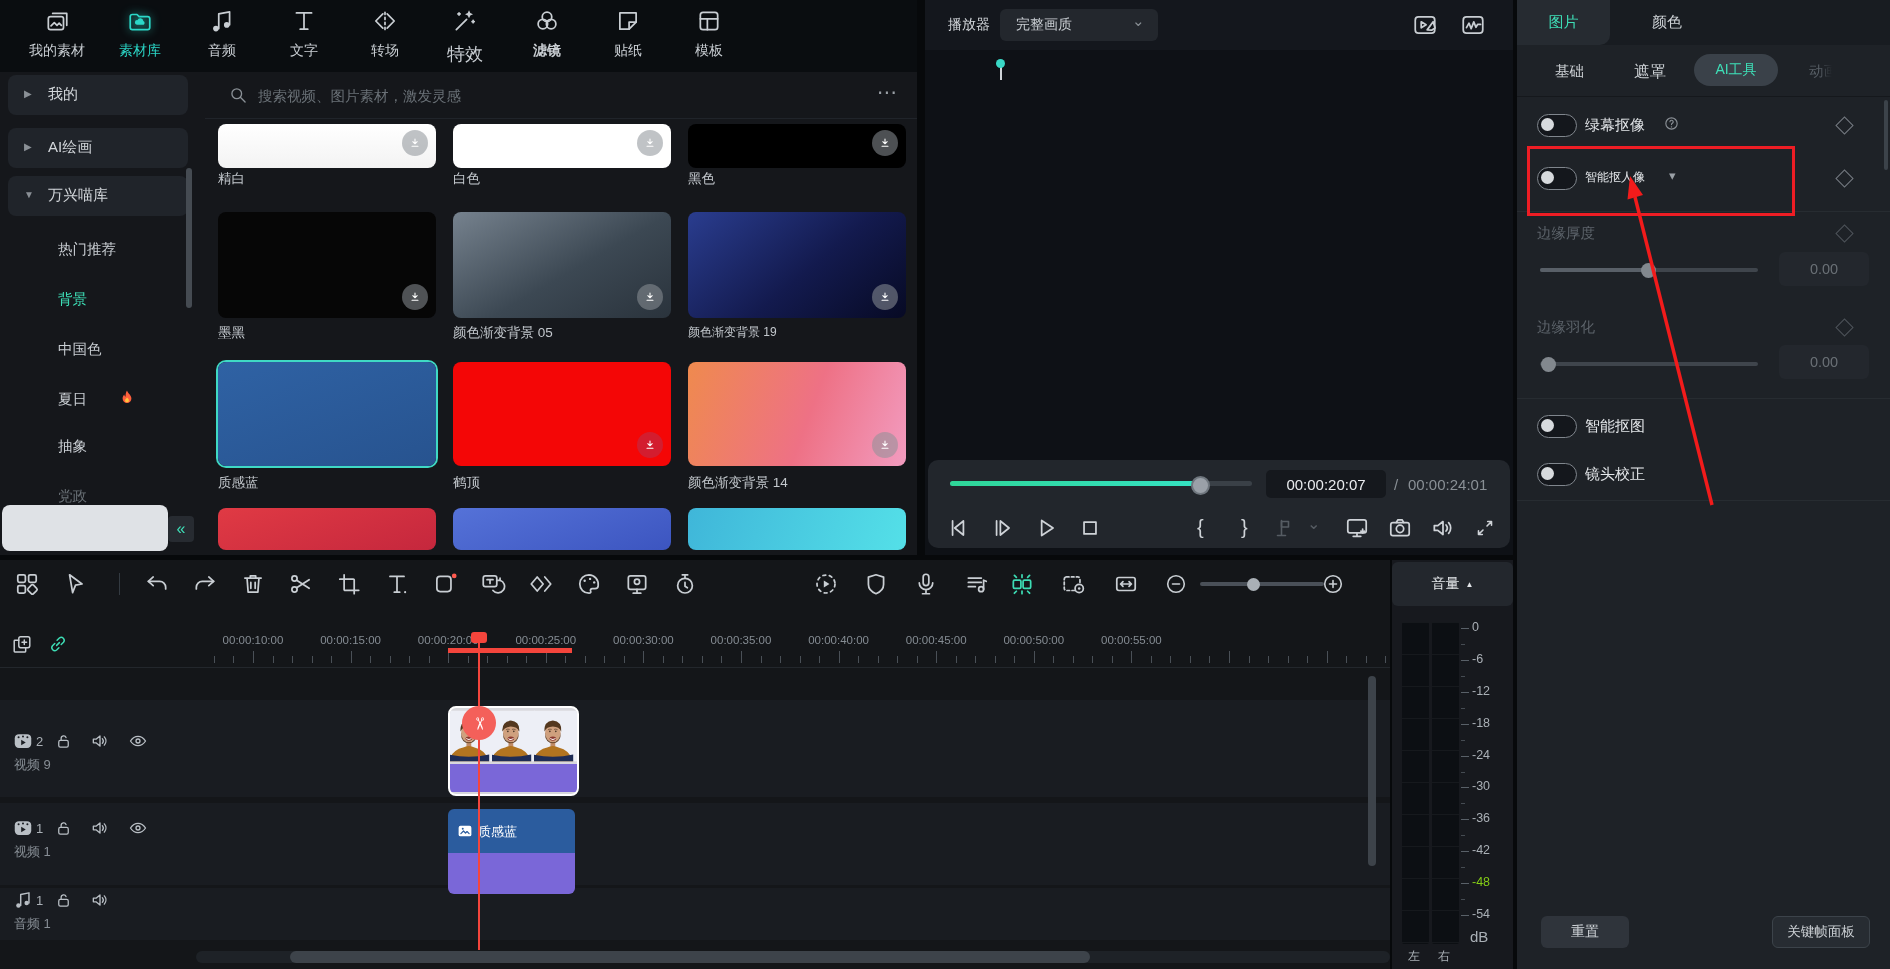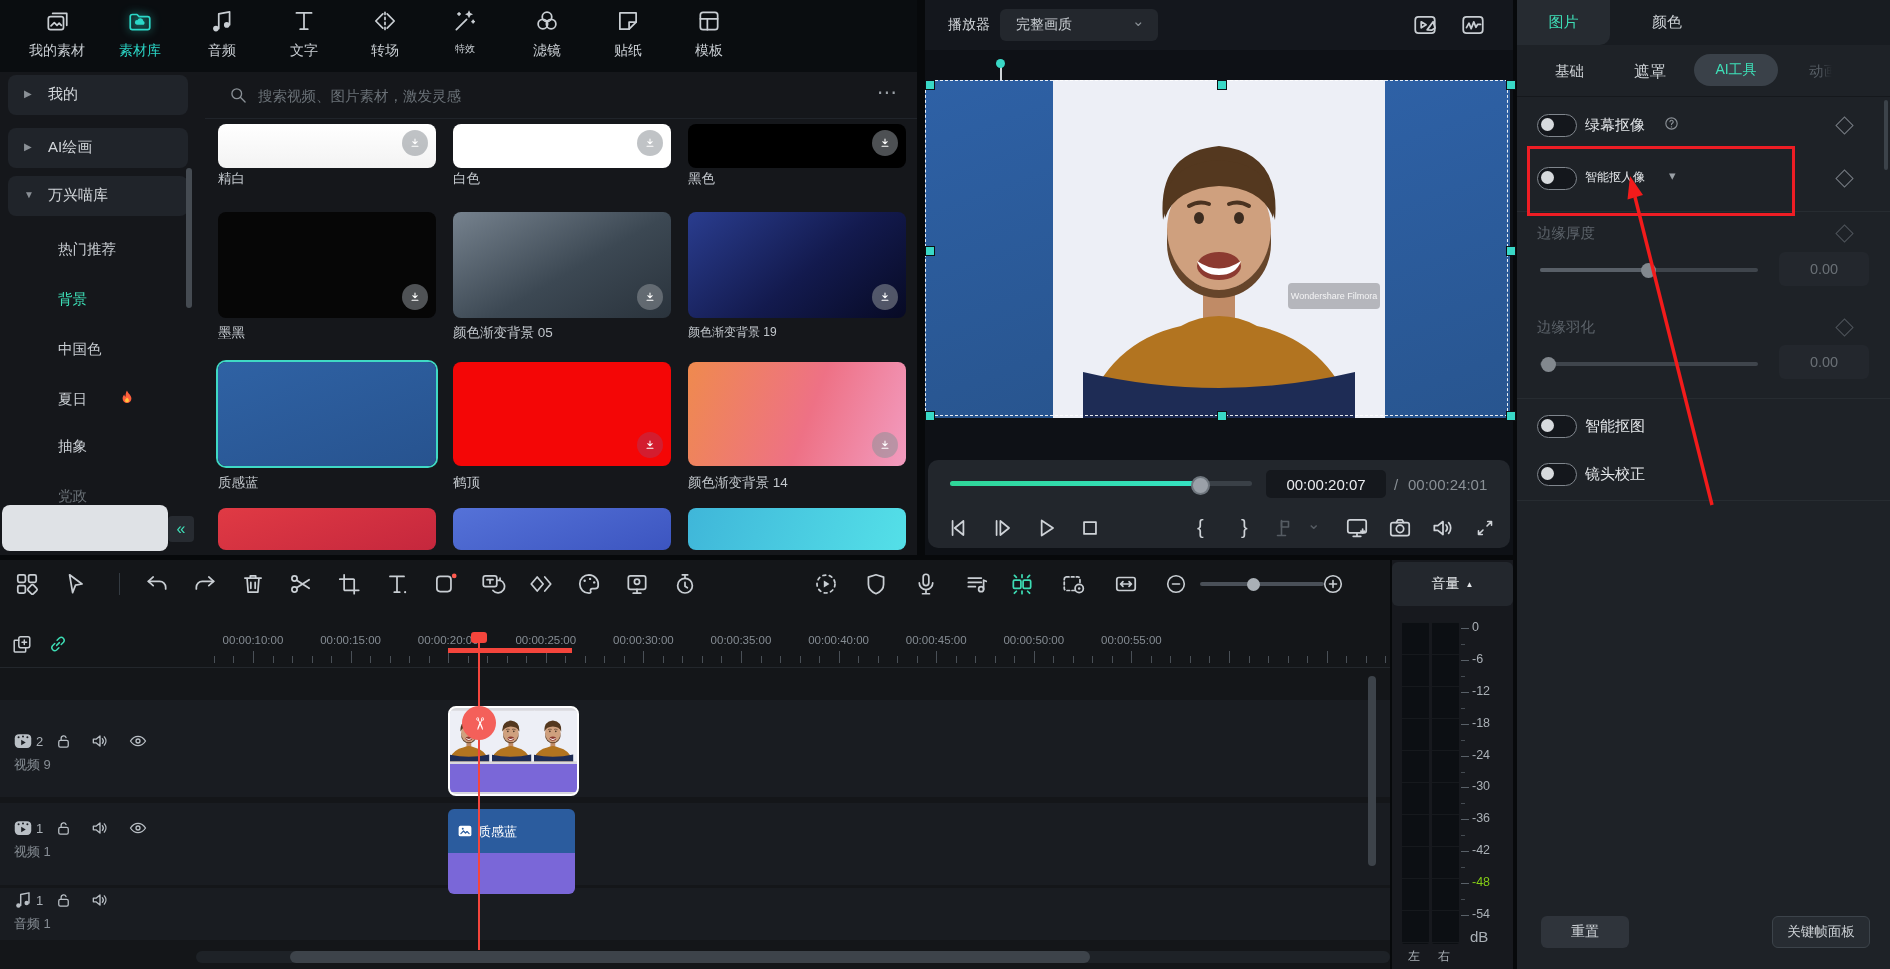--- a/index.html
+++ b/index.html
@@ -77,23 +77,23 @@
             <path d="M12 4v16" stroke-dasharray="2 2.6"></path>
           </svg></div>
         <div style="position: absolute; left: 0px; top: 42px; width: 80px; text-align: center; font-size: 14px; color: rgb(201, 206, 211);">转场</div>
       </div>
       <div style="position: absolute; left: 425px; top: 0px; width: 80px; height: 72px;">
         <div style="position: absolute; left: 27px; top: 8px; width: 26px; height: 26px;"><svg viewBox="0 0 24 24" width="26" height="26" fill="none" stroke="currentColor" stroke-width="1.6" stroke-linecap="round" stroke-linejoin="round" style="color:#c9ced3">
             <path d="M4 20l9.5-9.5"></path>
             <path d="M14.5 4.5l1.2-2.5 1.2 2.5 2.5 1.2-2.5 1.2-1.2 2.5-1.2-2.5-2.5-1.2z" fill="currentColor" stroke="none"></path>
             <path d="M19.5 11.5v2M18.5 12.5h2M6.5 4.5v2M5.5 5.5h2"></path>
           </svg></div>
-        <div style="position: absolute; left: 0px; top: 42px; width: 80px; text-align: center; font-size: 10px; color: rgb(201, 206, 211);">特效</div>
-      </div>
-      <div style="position: absolute; left: 507px; top: 0px; width: 80px; height: 72px;">
+        <div style="position: absolute; left: 0px; top: 42px; width: 80px; text-align: center; font-size: 18px; color: rgb(201, 206, 211);">特效</div>
+      </div>
+      <div style="position: absolute; left: 507px; top: 0px; width: 80px; height: 72px; font-weight: bold;">
         <div style="position: absolute; left: 27px; top: 8px; width: 26px; height: 26px;"><svg viewBox="0 0 24 24" width="26" height="26" fill="none" stroke="currentColor" stroke-width="1.6" stroke-linecap="round" stroke-linejoin="round" style="color:#c9ced3">
             <circle cx="12" cy="8.2" r="4.4"></circle>
             <circle cx="8.2" cy="14.8" r="4.4"></circle>
             <circle cx="15.8" cy="14.8" r="4.4"></circle>
           </svg></div>
         <div style="position: absolute; left: 0px; top: 42px; width: 80px; text-align: center; font-size: 14px; color: rgb(201, 206, 211);">滤镜</div>
       </div>
       <div style="position: absolute; left: 588px; top: 0px; width: 80px; height: 72px;">
         <div style="position: absolute; left: 27px; top: 8px; width: 26px; height: 26px;"><svg viewBox="0 0 24 24" width="26" height="26" fill="none" stroke="currentColor" stroke-width="1.6" stroke-linecap="round" stroke-linejoin="round" style="color:#c9ced3">
             <path d="M4.5 4.5h15V13l-6.5 6.5h-8.5z"></path>
@@ -245,42 +245,20 @@
             <rect x="3" y="4.5" width="18" height="15" rx="3"></rect>
             <path d="M8.5 9l4.5 2.8-4.5 2.8z"></path>
             <path d="M14 16.5l5.5-7.5 1.8 5.8-3.2 2z" fill="#0e1116"></path>
           </svg></div>
         <div style="position: absolute; left: 535px; top: 12px; width: 26px; height: 26px;"><svg viewBox="0 0 24 24" width="26" height="26" fill="none" stroke="currentColor" stroke-width="1.6" stroke-linecap="round" stroke-linejoin="round" style="color:#c9ced3">
             <rect x="3" y="4.5" width="18" height="15" rx="3"></rect>
             <path d="M6 14.5l2.3-4.2 2 5.2 2.4-6.4 2 5 1.5-2.6H19"></path>
           </svg></div>
       </div>
 
-    <div class="abs" id="stage" style="left:0;top:80px;width:585px;height:338px;background:#0d1013;">
-      <div class="abs" style="left:0;top:0;width:128px;height:338px;background:linear-gradient(160deg,#2e61a6,#28558f);"></div>
-      <div class="abs" style="left:460px;top:0;width:125px;height:338px;background:linear-gradient(160deg,#2e61a6,#28558f);"></div>
-      <div class="abs" style="left:128px;top:0;width:332px;height:338px;">
-        <svg viewBox="0 0 332 338" width="332" height="338">
-            <use href="#man"></use>
-          </svg>
-      </div>
-      <div class="abs" style="left:363px;top:203px;width:92px;height:26px;background:rgba(125,125,130,0.5);border-radius:4px;
-                  color:rgba(255,255,255,0.85);font-size:9px;display:flex;align-items:center;justify-content:center;text-align:center;">Wondershare Filmora</div>
-      <div class="abs" style="left:0;top:0;width:581px;height:334px;border:1.5px dashed rgba(255,255,255,0.9);"></div>
-      <div id="handles" class="abs" style="left:0;top:0;width:585px;height:338px;">
-          <div style="position: absolute; left: 0px; top: 0px; width: 8px; height: 8px; background: rgb(57, 216, 198); border: 1px solid rgb(13, 16, 19);"></div>
-          <div style="position: absolute; left: 292px; top: 0px; width: 8px; height: 8px; background: rgb(57, 216, 198); border: 1px solid rgb(13, 16, 19);"></div>
-          <div style="position: absolute; left: 581px; top: 0px; width: 8px; height: 8px; background: rgb(57, 216, 198); border: 1px solid rgb(13, 16, 19);"></div>
-          <div style="position: absolute; left: 0px; top: 166px; width: 8px; height: 8px; background: rgb(57, 216, 198); border: 1px solid rgb(13, 16, 19);"></div>
-          <div style="position: absolute; left: 581px; top: 166px; width: 8px; height: 8px; background: rgb(57, 216, 198); border: 1px solid rgb(13, 16, 19);"></div>
-          <div style="position: absolute; left: 0px; top: 331px; width: 8px; height: 8px; background: rgb(57, 216, 198); border: 1px solid rgb(13, 16, 19);"></div>
-          <div style="position: absolute; left: 292px; top: 331px; width: 8px; height: 8px; background: rgb(57, 216, 198); border: 1px solid rgb(13, 16, 19);"></div>
-          <div style="position: absolute; left: 581px; top: 331px; width: 8px; height: 8px; background: rgb(57, 216, 198); border: 1px solid rgb(13, 16, 19);"></div>
-        </div>
-    </div>
     <div class="abs" style="left:1016px;top:64px;width:2px;height:16px;background:#cfd4d8;margin-left:-941px;"></div>
     <div class="abs" style="left:71px;top:59px;width:9px;height:9px;border-radius:50%;background:#39d8c6;transform:translateX(0);left:1012px;margin-left:-941px;"></div>
 
     <div class="abs" style="left:3px;top:460px;width:582px;height:88px;background:#22262c;border-radius:10px;"></div>
     <div class="abs" style="left:25px;top:481px;width:302px;height:5px;background:#3a4047;border-radius:3px;"></div>
     <div class="abs" style="left:25px;top:481px;width:250px;height:5px;background:linear-gradient(90deg,#2fd598,#35e2c3);border-radius:3px;"></div>
     <div class="abs" style="left:266px;top:476px;width:15px;height:15px;border-radius:50%;background:#9aa0a8;border:2px solid #6f767e;"></div>
     <div class="abs" style="left:341px;top:470px;width:120px;height:28px;background:#15181d;border-radius:5px;color:#e9ebee;
                 font-size:15px;display:flex;align-items:center;justify-content:center;">00:00:20:07</div>
     <div class="abs" style="left:469px;top:476px;color:#8a9096;font-size:15px;">/</div>

